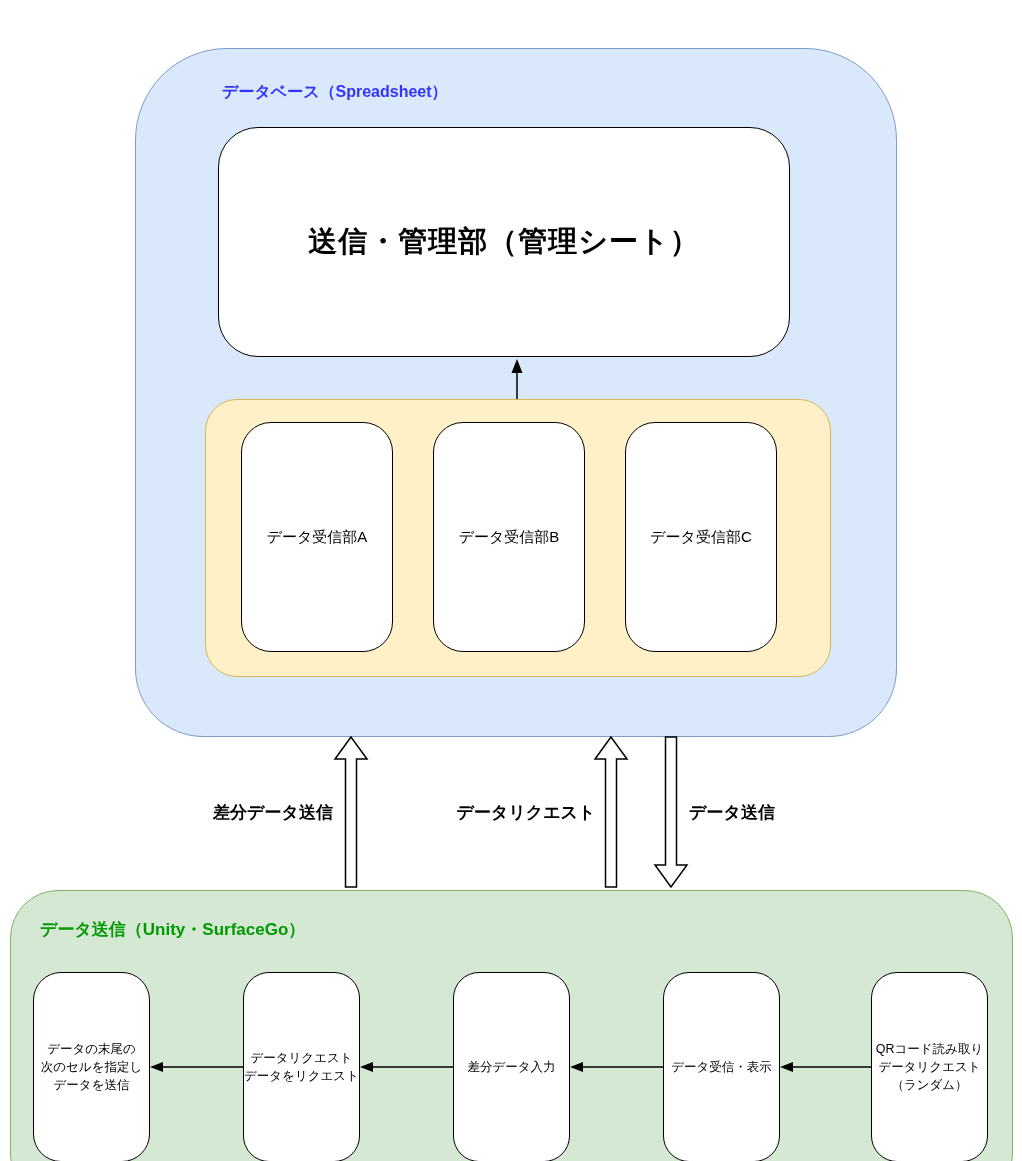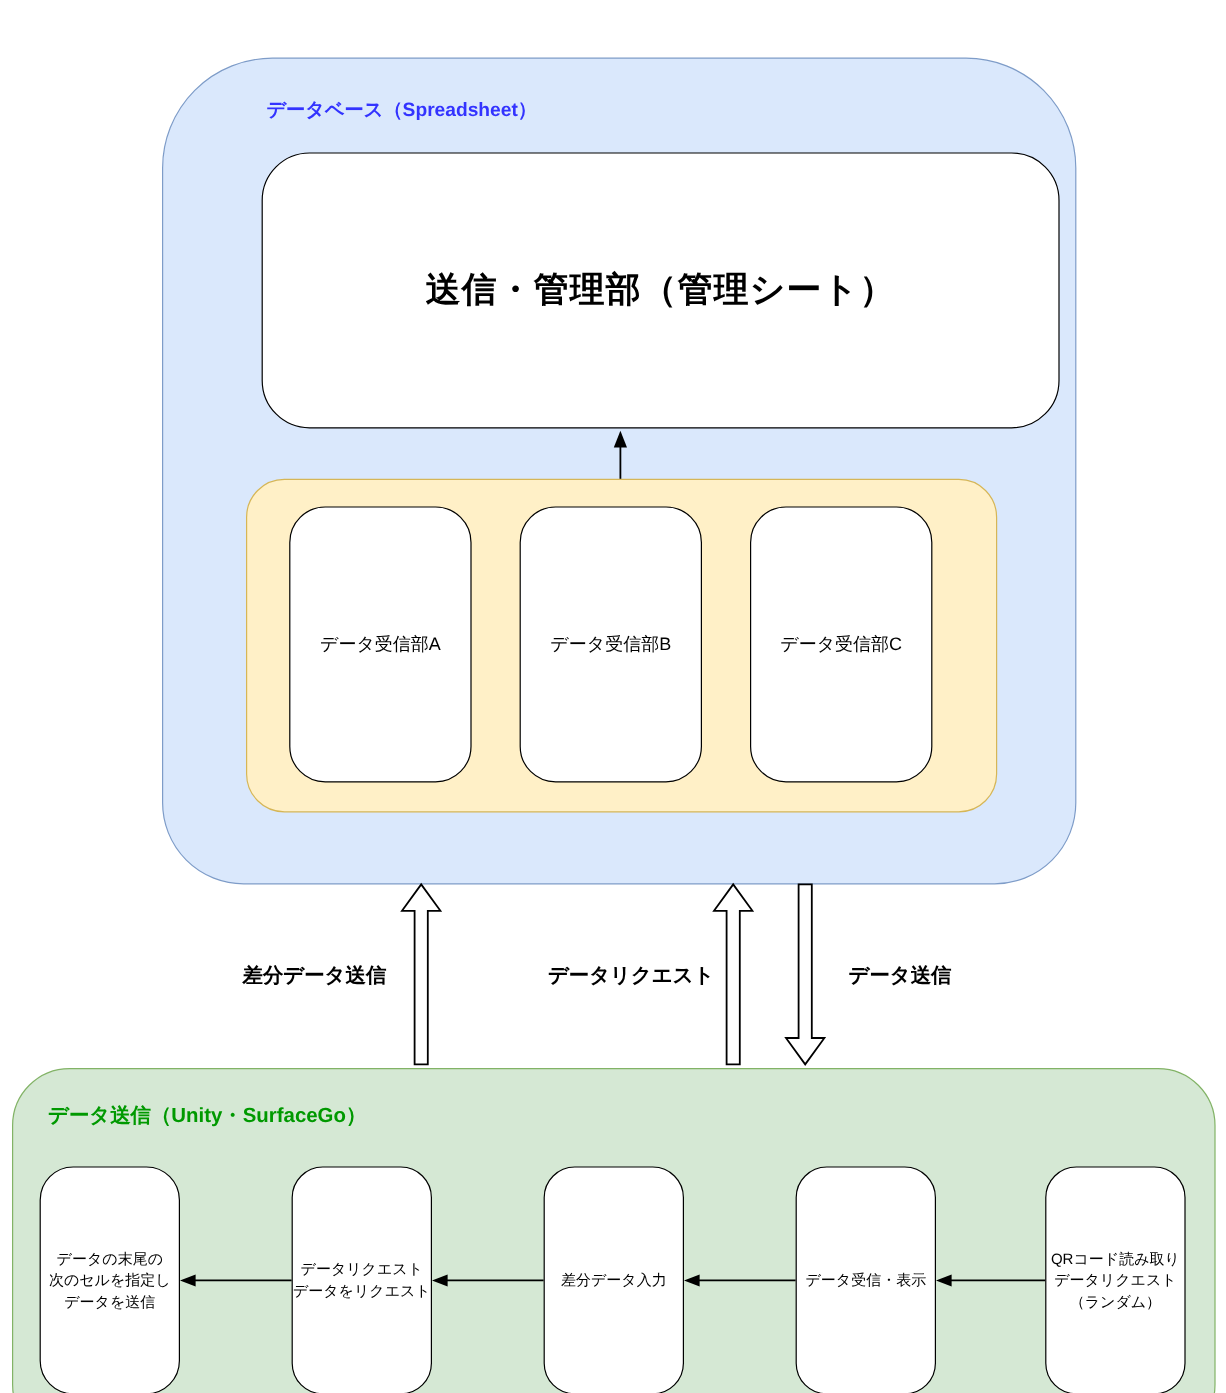--- a/index.html
+++ b/index.html
@@ -20,21 +20,21 @@
     left:135px;top:1px;width:762px;height:689px;
     background:#DAE8FC;border:1px solid #7E9CC8;
     border-radius:92px 92px 68px 68px;
   }
   .db-label{
     left:222px;top:35px;
     font-size:16px;font-weight:bold;color:#3333FF;
     white-space:nowrap;
   }
   .mgmt-box{
-    left:218px;top:80px;width:665px;height:230px;
+    left:218px;top:80px;width:572px;height:230px;
     background:#ffffff;border:1.5px solid #000000;border-radius:40px;
     display:flex;align-items:center;justify-content:center;
   }
   .mgmt-label{
     font-size:29px;font-weight:bold;letter-spacing:1px;white-space:nowrap;
   }
   .recv-container{
     left:205px;top:352px;width:626px;height:278px;
     background:#FFF0C7;border:1px solid #D6B656;
     border-radius:32px;
@@ -47,23 +47,23 @@
   .recv-box.a{left:241px;}
   .recv-box.b{left:433px;}
   .recv-box.c{left:625px;}
   .recv-label{font-size:15px;white-space:nowrap;}
 
   
   .flow-label{
     top:754px;transform:translateX(-50%);
     font-size:17px;font-weight:600;white-space:nowrap;
   }
-  .flow-label.f1{left:262px;}
+  .flow-label.f1{left:273px;}
   .flow-label.f2{left:526px;}
-  .flow-label.f3{left:750px;}
+  .flow-label.f3{left:732px;}
 
   
   .app-container{
     left:10px;top:843px;width:1003px;height:312px;
     background:#D5E8D4;border:1px solid #82B366;
     border-radius:48px;
   }
   .app-label{
     left:40px;top:871px;
     font-size:17px;font-weight:bold;color:#009900;

